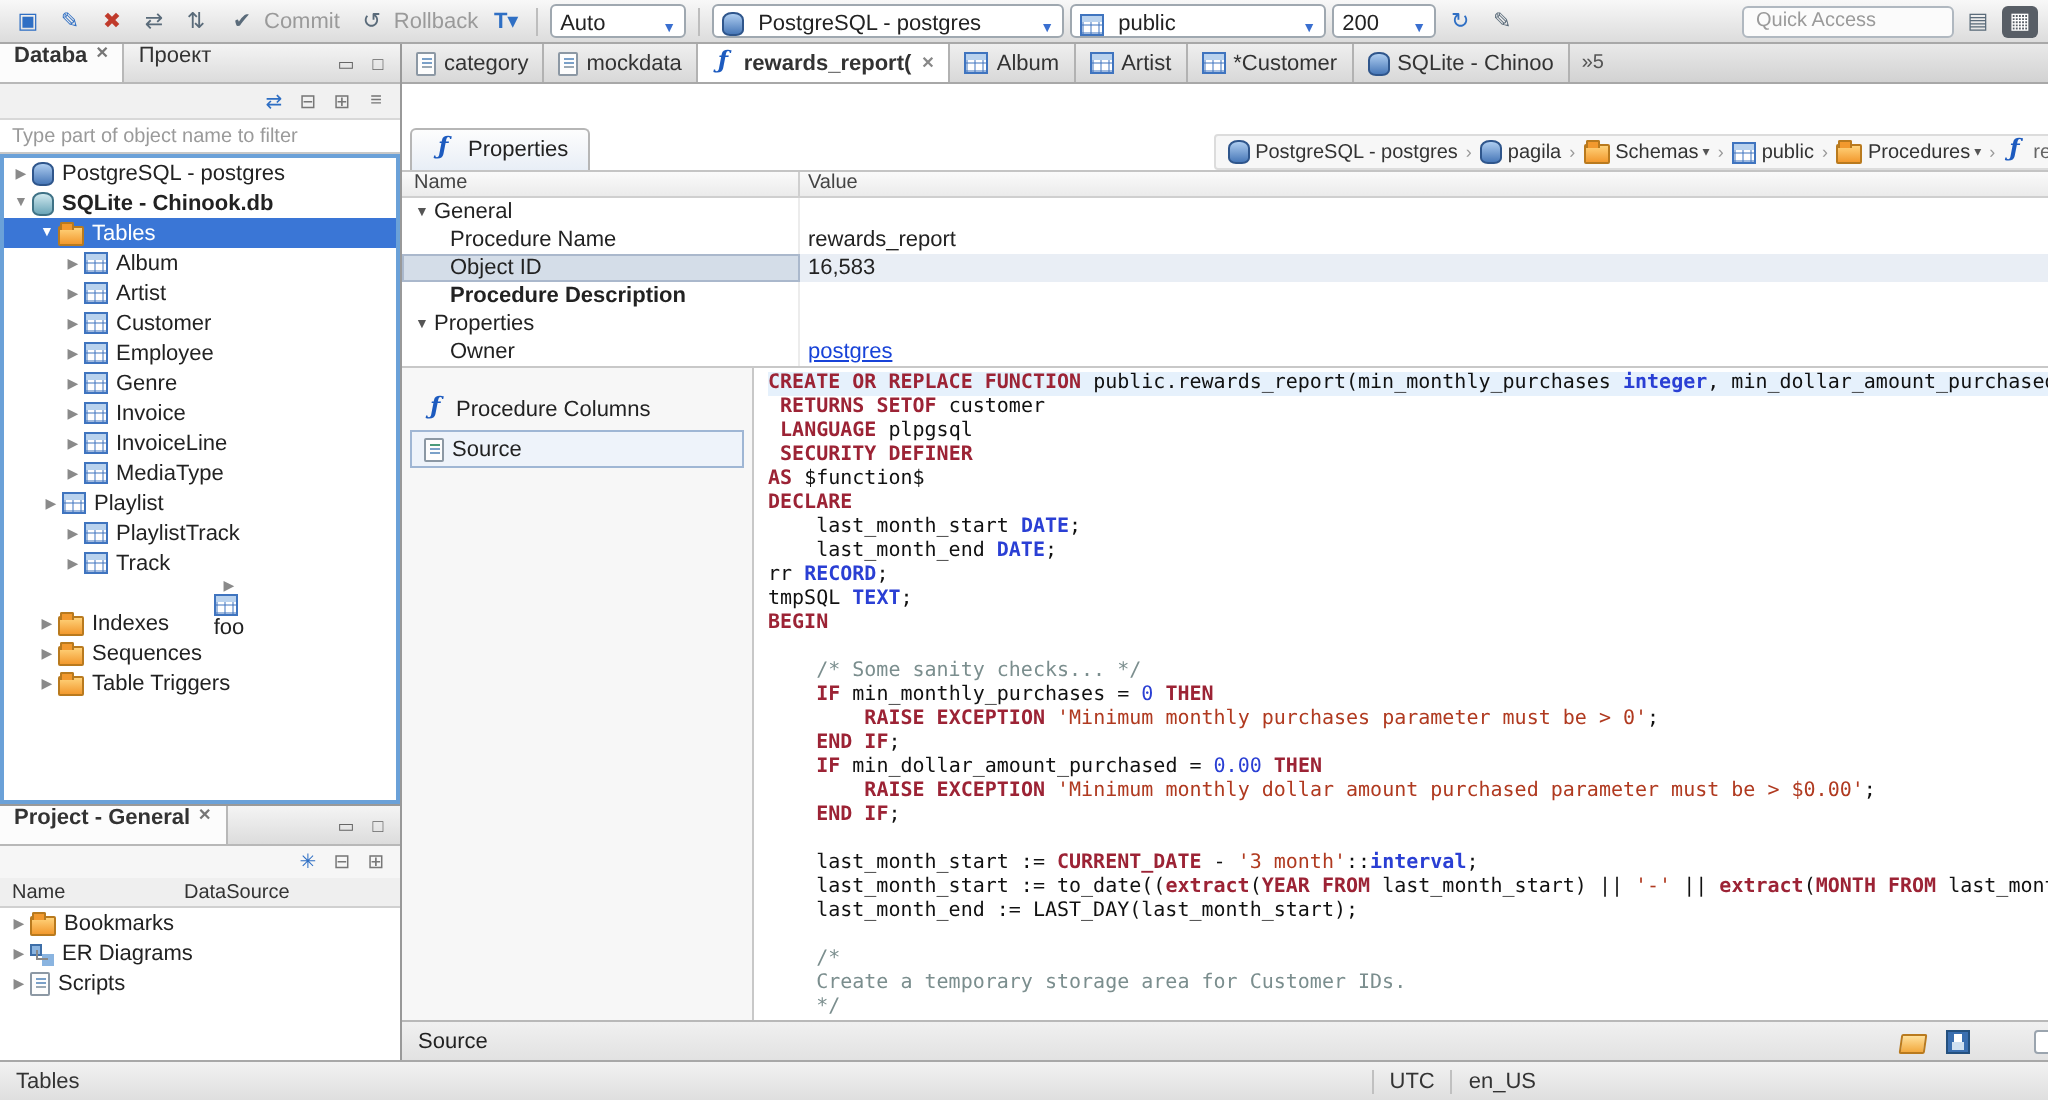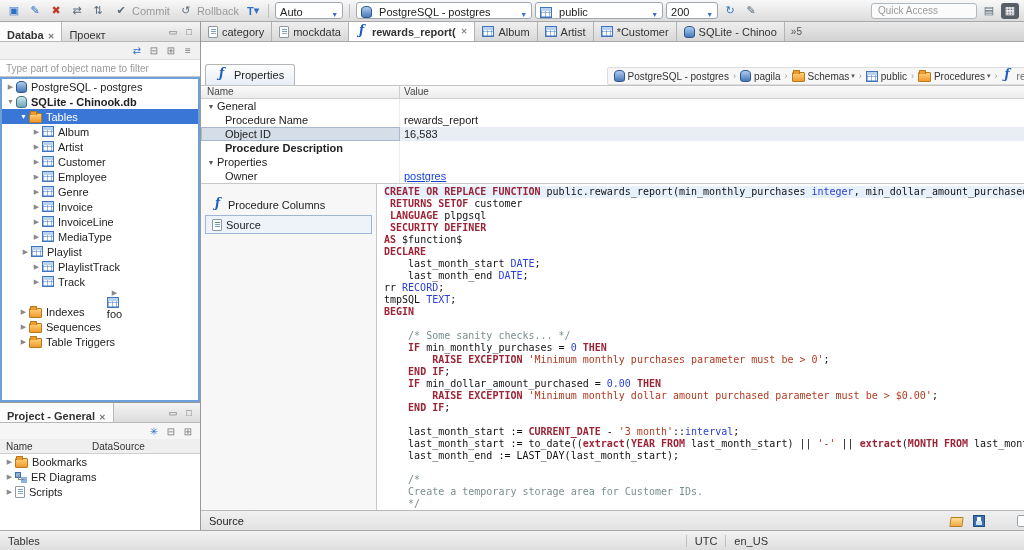--- a/index.html
+++ b/index.html
@@ -34,21 +34,21 @@
   .tbi.persp{background:#585e66;color:#fff;border-radius:3px}
   .tbtn{display:inline-flex;align-items:center;gap:2px;color:#9a9a9a;font-size:11px;padding:0 2px}
   .tsep{width:1px;height:14px;background:#bdbdbd;margin:0 3px}
   .combo{display:inline-flex;align-items:flex-end;height:17px;background:#fff;border:1px solid #9fa8b0;border-radius:3px;padding:0 4px;font-size:11px;gap:3px;white-space:nowrap;overflow:hidden}
   .combo .car{color:#3a6fd0;font-size:7px;margin-left:auto}
   .qa{margin-left:auto;width:106px;height:16px;border:1px solid #b0b8c0;border-radius:3px;background:#fbfbfb;font-size:10px;color:#9a9a9a;padding:0 6px;display:flex;align-items:center}
 
   
   #nav{position:absolute;left:0;top:22px;width:201px;height:380px;background:#fff;border-right:1px solid #999;display:flex;flex-direction:column}
   .ptabs{height:20px;background:linear-gradient(#f4f4f4,#dcdcdc);border-bottom:1px solid #b8b8b8;display:flex;align-items:center;font-size:11px;flex:none}
-  .ptab{padding:0 7px;height:100%;display:flex;align-items:flex-end;gap:4px;color:#333}
+  .ptab{padding:0 7px;height:100%;display:flex;align-items:flex-start;gap:4px;color:#333}
   .ptab.active{background:#fcfcfc;border-right:1px solid #b8b8b8;font-weight:bold}
   .pclose{font-size:8px;color:#777}
   .winbtns{margin-left:auto;display:flex;gap:2px;padding-right:4px}
   .winbtn{width:14px;text-align:center;font-size:9px;color:#666}
   .ntools{height:18px;background:#f1f1f1;border-bottom:1px solid #d8d8d8;display:flex;align-items:center;justify-content:flex-end;gap:1px;padding:0 4px;flex:none}
   .nti{width:16px;text-align:center;font-size:10px;color:#777}
   .nti.blue{color:#2f6fc4}
   .filter{height:17px;border-bottom:1px solid #c8c8c8;font-size:10px;color:#9a9a9a;display:flex;align-items:center;padding:0 6px;flex:none}
   .treewrap{flex:1;border:2px solid #6ba1d8;background:#fff;overflow:hidden}
   .trow{height:15px;display:flex;align-items:center;font-size:11px;white-space:nowrap;cursor:default}
@@ -101,21 +101,21 @@
   .gvalue.link{color:#1742d8;text-decoration:underline}
 
   .lower{flex:1;display:flex;min-height:0;border-top:1px solid #c8c8c8}
   .sidecol{width:176px;background:#f7f7f7;border-right:1px solid #c8c8c8;padding-top:10px;flex:none}
   .sitem{height:19px;display:flex;align-items:center;padding:0 6px;margin:1px 4px;font-size:11px;color:#222;border:1px solid transparent}
   .sitem.active{background:#eef3fa;border:1px solid #9fb6d4}
   .srcarea{flex:1;position:relative;background:#fff;overflow:hidden;font-family:"DejaVu Sans Mono",monospace;font-size:10px;line-height:12px;padding:2px 14px 0 7px}
   .sline{white-space:pre;height:12px}
   .sline.cur{background:#e6f1fc}
   .tk-k{color:#9c2335;font-weight:bold}
-  .tk-t{color:#2a3fd4;font-weight:normal}
+  .tk-t{color:#2a3fd4;font-weight:bold}
   .tk-n{color:#2a3fd4}
   .tk-s{color:#b03a20}
   .tk-c{color:#7b8e8e}
   .tk-p{color:#111}
   .vscroll{position:absolute;right:0;top:0;bottom:0;width:13px;background:#f4f4f4;border-left:1px solid #ddd}
   .vthumb{position:absolute;left:2px;right:2px;top:2px;height:118px;background:#c6c6c6;border-radius:5px}
 
   .ebottom{height:20px;background:linear-gradient(#f0f0f0,#e2e2e2);border-top:1px solid #b8b8b8;display:flex;align-items:center;font-size:11px;padding:0 8px;gap:6px;flex:none}
   .ebox{width:12px;height:12px;background:#fff;border:1px solid #9aa4ae;border-radius:2px;flex:none}
 </style>

